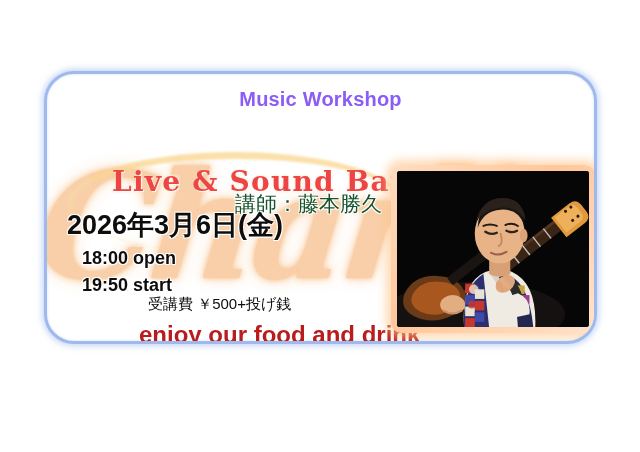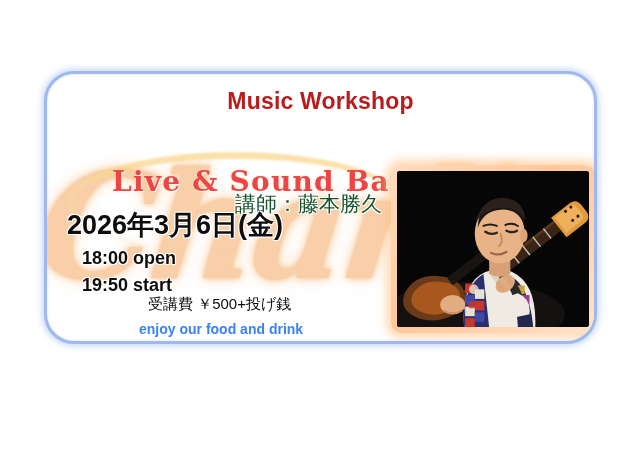--- a/index.html
+++ b/index.html
@@ -65,23 +65,23 @@
     filter: blur(1.2px);
     pointer-events: none;
   }
 
   
   .txt { position: absolute; white-space: nowrap; }
 
   #title-en {
     left: 0; right: 0; top: 14px;
     text-align: center;
-    font-size: 23px;
-    font-weight: 700;
-    color: #b91c1c;
+    font-size: 20px;
+    font-weight: 700;
+    color: #8b5cf6;
     letter-spacing: .2px;
     text-shadow: 1px 1px 0 rgba(255,255,255,.95),
                 -1px 1px 0 rgba(255,255,255,.95),
                  1px -1px 0 rgba(255,255,255,.9),
                 -1px -1px 0 rgba(255,255,255,.9);
   }
   #title-jp {
     left: 0; right: 0; top: 43px;
     text-align: center;
     font-size: 28px;
@@ -148,23 +148,23 @@
     font-size: 15px;
     font-weight: 500;
     color: #0d0d0d;
     text-shadow: 1px 1px 0 rgba(255,255,255,.95),
                 -1px 1px 0 rgba(255,255,255,.95),
                  1px -1px 0 rgba(255,255,255,.9),
                 -1px -1px 0 rgba(255,255,255,.9);
   }
   #food-note {
     left: 92px; top: 247px;
-    font-size: 14px;
-    font-weight: 700;
-    color: #3b82f6;
+    font-size: 24px;
+    font-weight: 700;
+    color: #b91c1c;
     text-shadow: 1px 1px 0 rgba(255,255,255,.95),
                 -1px 1px 0 rgba(255,255,255,.95),
                  1px -1px 0 rgba(255,255,255,.9),
                 -1px -1px 0 rgba(255,255,255,.9);
   }
 
   
   #artist-photo-frame {
     position: absolute;
     left: 344px;

